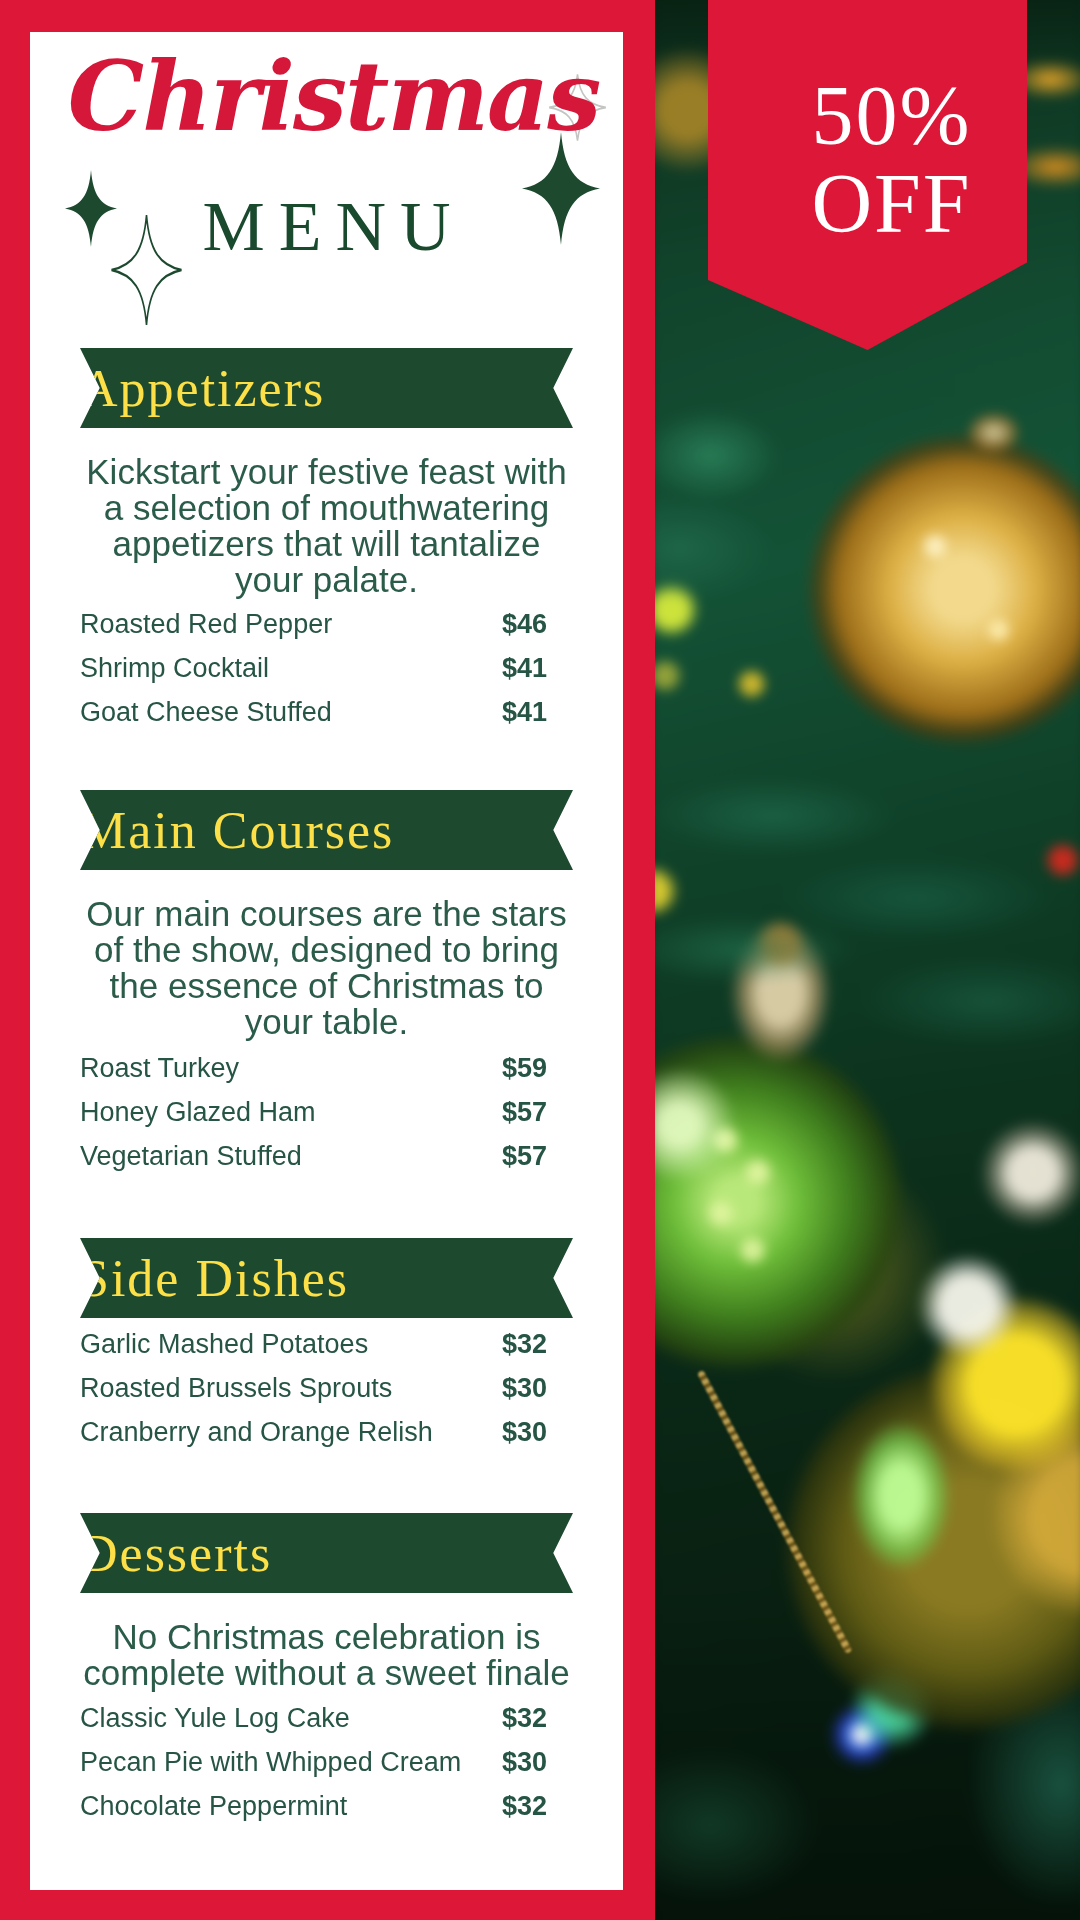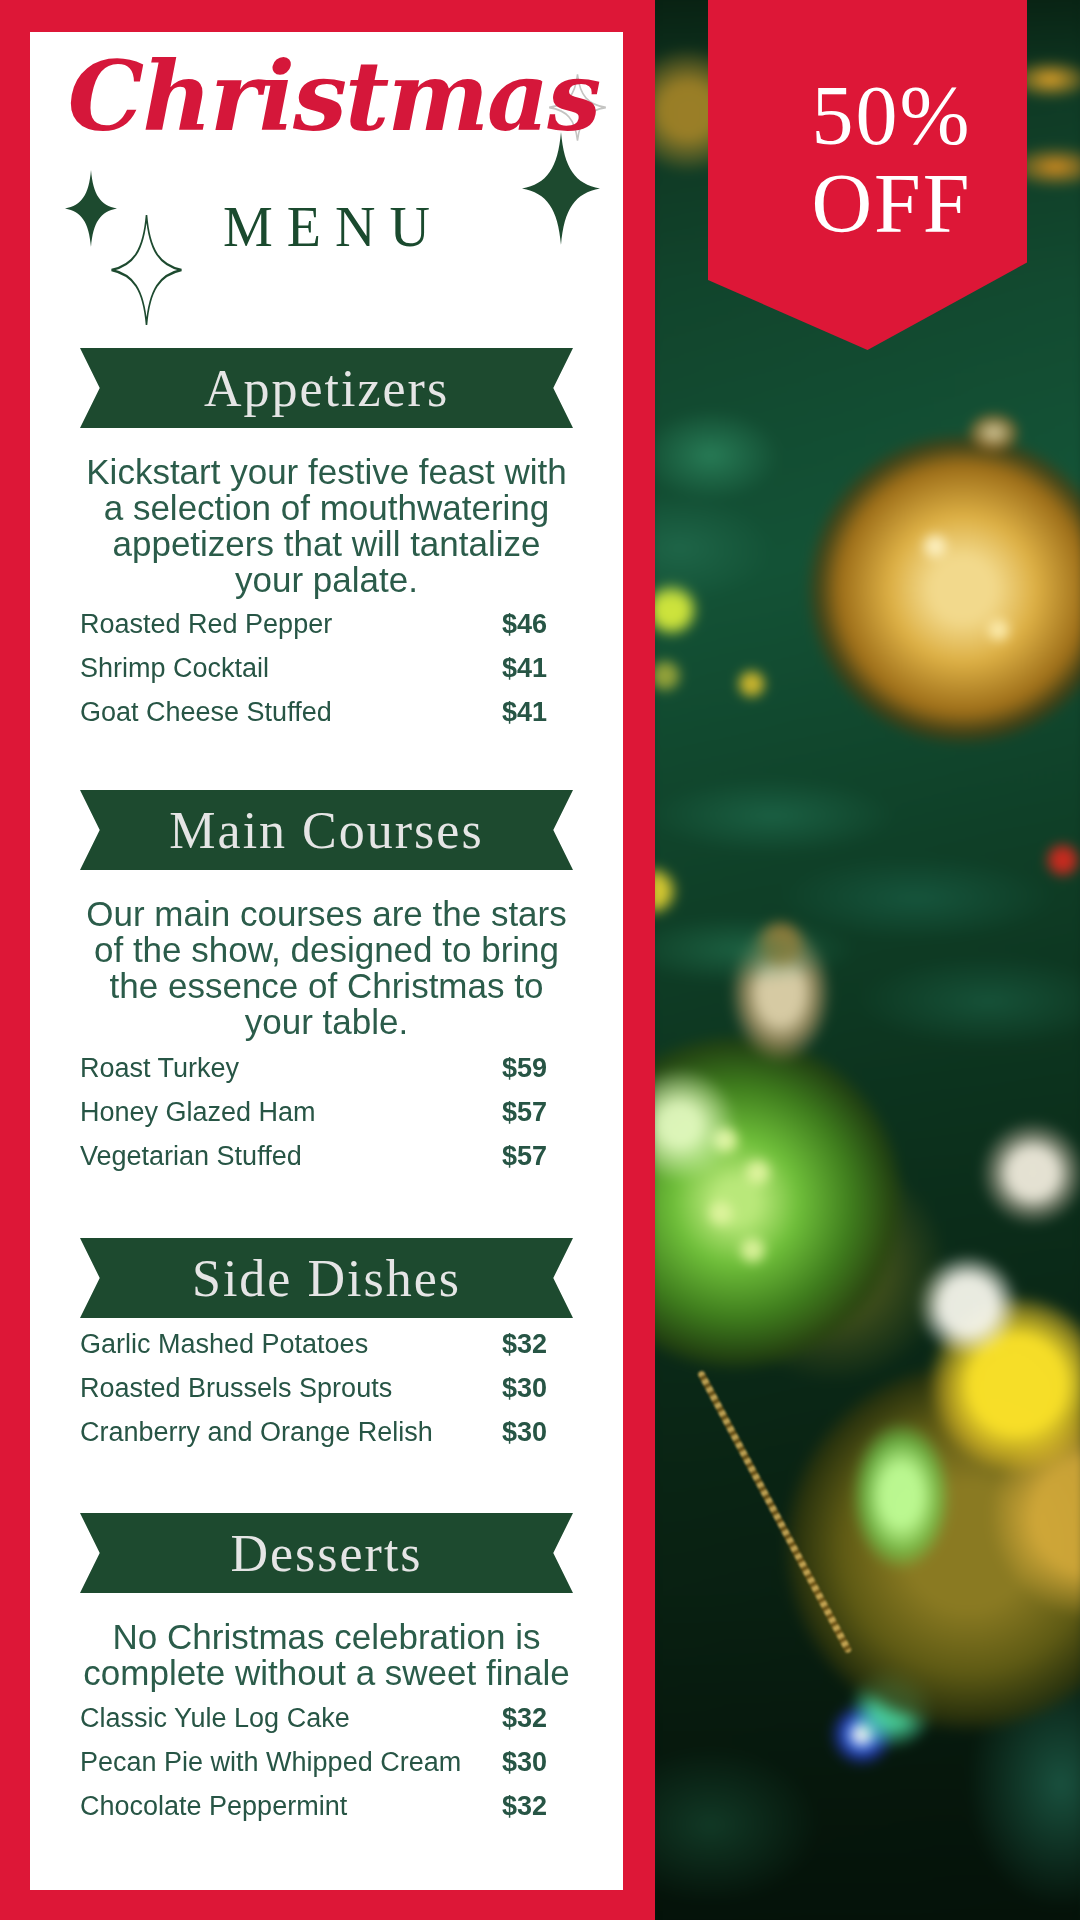--- a/index.html
+++ b/index.html
@@ -61,26 +61,26 @@
   .card{position:absolute;left:30px;top:32px;width:593px;height:1858px;background:#ffffff;}
   .content{padding:0 50px;}
 
   
   .title-block{position:relative;height:316px;}
   .title-script{position:absolute;top:10px;left:7px;width:100%;text-align:center;
     font-family:"DejaVu Serif","Liberation Serif",serif;font-style:italic;font-weight:700;
     font-size:96px;line-height:110px;color:#d5173a;letter-spacing:-2px;}
   .title-caps{position:absolute;top:150px;left:0;width:100%;text-align:center;
     font-family:"Liberation Serif","DejaVu Serif",serif;font-weight:400;
-    font-size:56px;line-height:90px;color:#1a4a2e;letter-spacing:14px;text-indent:14px;}
+    font-size:70px;line-height:90px;color:#1a4a2e;letter-spacing:14px;text-indent:14px;}
   .spark{position:absolute;}
   .spark svg{display:block;width:100%;height:100%;}
 
   
-  .banner{height:80px;background:#1d4a2f;color:#e5e5e5;display:flex;align-items:center;justify-content:center;
+  .banner{height:80px;background:#1d4a2f;color:#fde047;display:flex;align-items:center;justify-content:flex-start;
     clip-path:polygon(0% 0%,100% 0%,96% 50%,100% 100%,0% 100%,4% 50%);
     font-family:"Liberation Serif","DejaVu Serif",serif;font-size:52px;letter-spacing:2px;}
   .desc{margin:26px 0 0 0;text-align:center;color:#2b5c4a;font-size:35px;line-height:36px;}
   .items{padding-right:26px;}
   .item-row{display:flex;justify-content:space-between;align-items:baseline;height:44px;line-height:44px;
     color:#275545;font-size:27px;}
   .item-name{font-weight:500;}
   .item-price{font-weight:600;}
   .s1{margin-top:0;}   .s1 .items{margin-top:4px;}
   .s2{margin-top:56px;}.s2 .items{margin-top:6px;}

